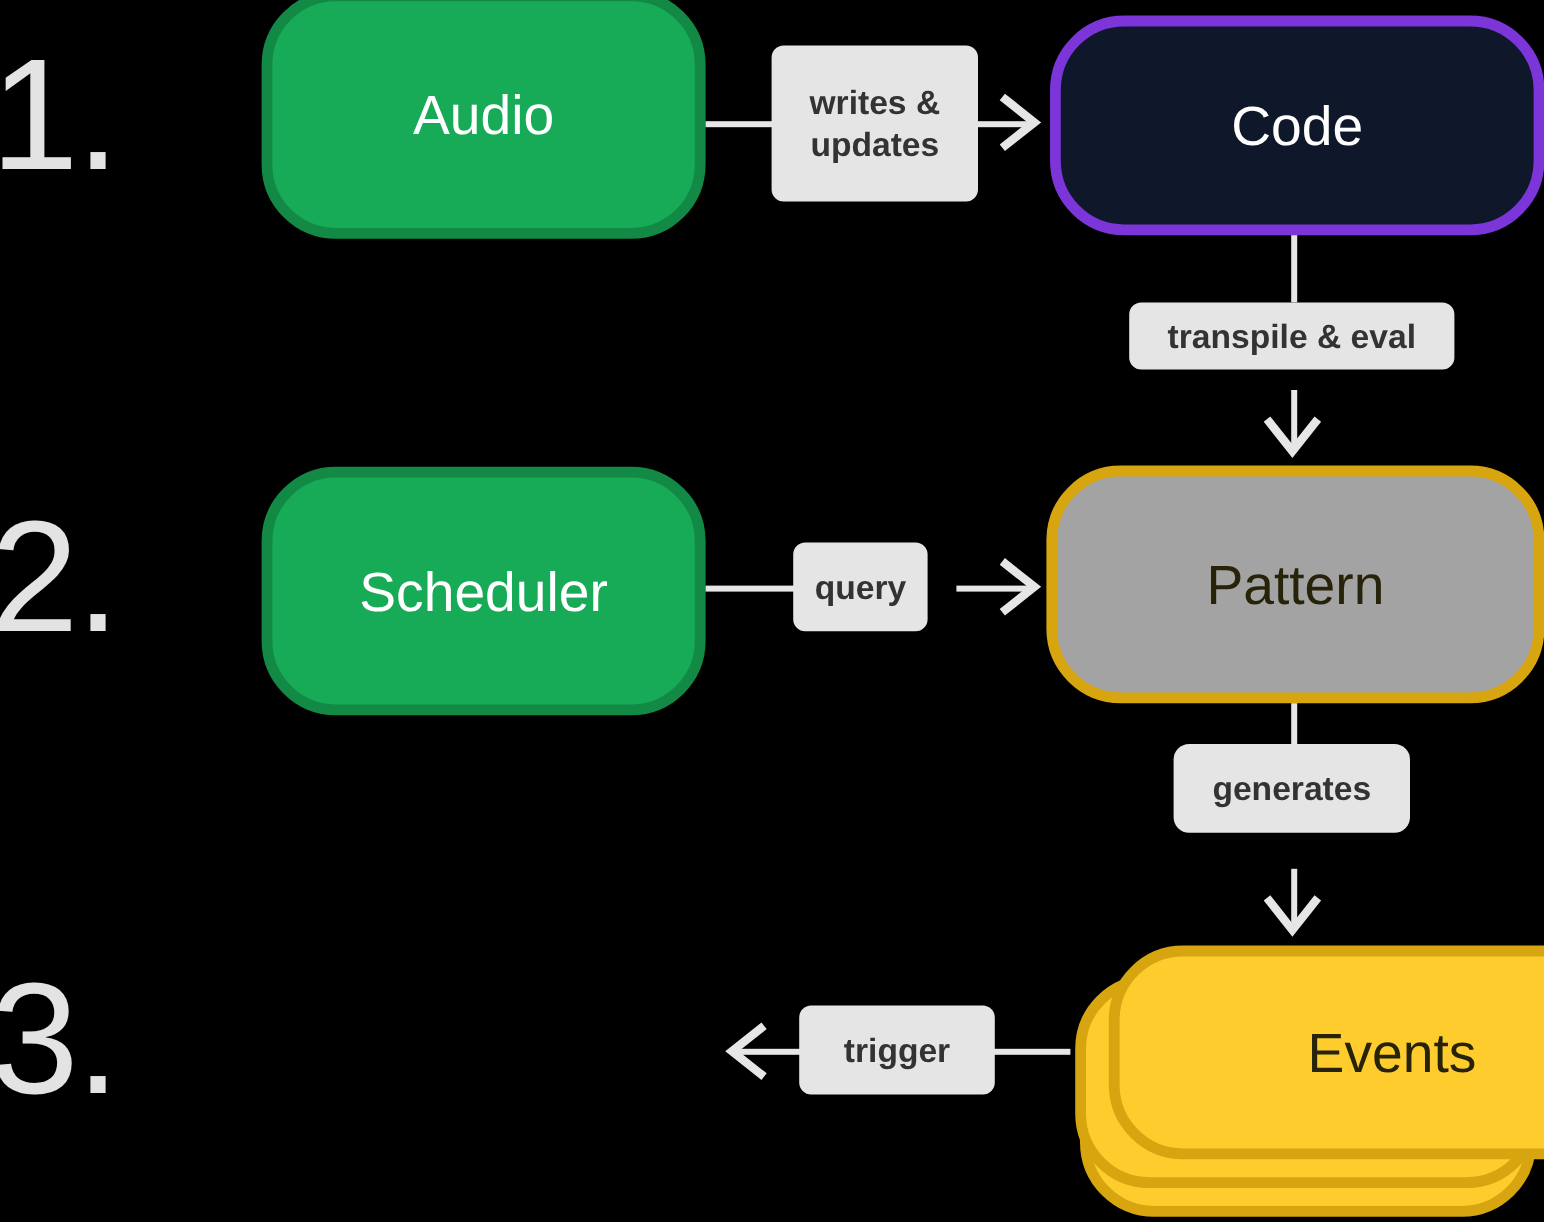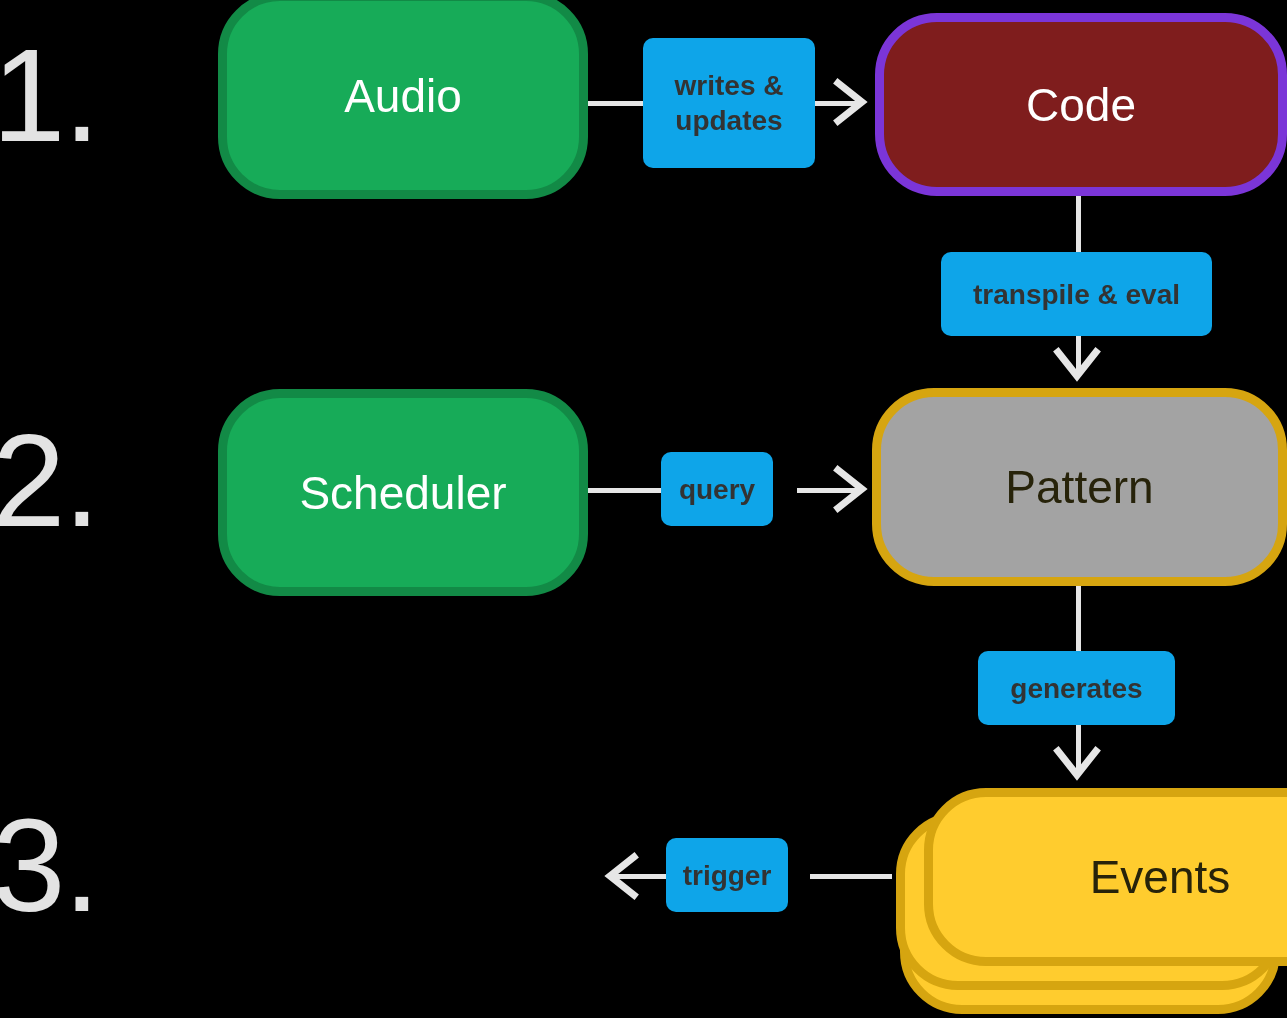--- a/index.html
+++ b/index.html
@@ -42,21 +42,21 @@
     font-size: 46px;
     line-height: 1;
     text-align: center;
   }
   .node.green {
     background: #17AB58;
     border: 9px solid #128A46;
     color: #FFFFFF;
   }
   .node.purple {
-    background: #7f1d1d;
+    background: #0f172a;
     border: 9px solid #7B35D8;
     color: #FFFFFF;
   }
   .node.yellow {
     background: #a3a3a3;
     border: 9px solid #D6A510;
     color: #27230A;
   }
 
   
@@ -101,21 +101,21 @@
     overflow: visible;
   }
 
   
   .edge-label {
     position: absolute;
     box-sizing: border-box;
     display: flex;
     align-items: center;
     justify-content: center;
-    background: #0ea5e9;
+    background: #e5e5e5;
     border-radius: 10px;
     color: #333333;
     font-family: "Liberation Sans", sans-serif;
     font-weight: bold;
     font-size: 28px;
     line-height: 1.25;
     text-align: center;
     padding: 0 14px;
     white-space: pre-line;
   }
@@ -145,21 +145,21 @@
 
   <div class="node purple" style="left:875px; top:13px; width:412px; height:183px;">
     <span>Code</span>
   </div>
 
   <div class="edge-line-v" style="left:1076px; top:196px; height:56px;"></div>
   <div class="edge-line-v" style="left:1076px; top:325px; height:48px;"></div>
   <svg class="arrowhead" style="left:1054px; top:346px;" width="46" height="44" viewBox="0 0 46 44">
     <path d="M4 6 L23 30 L42 6" fill="none" stroke="#E6E6E6" stroke-width="7" stroke-linecap="square" stroke-linejoin="miter"></path>
   </svg>
-  <div class="edge-label" style="left:941px; top:252px; width:271px; height:84px;">transpile &amp; eval</div>
+  <div class="edge-label" style="left:941px; top:252px; width:271px; height:56px;">transpile &amp; eval</div>
 
   <div class="node green" style="left:218px; top:389px; width:370px; height:207px;">
     <span>Scheduler</span>
   </div>
 
   <div class="edge-line-h" style="left:588px; top:488px; width:74px;"></div>
   <div class="edge-line-h" style="left:797px; top:488px; width:62px;"></div>
   <svg class="arrowhead" style="left:832px; top:466px;" width="44" height="46" viewBox="0 0 44 46">
     <path d="M6 4 L30 23 L6 42" fill="none" stroke="#E6E6E6" stroke-width="7" stroke-linecap="square" stroke-linejoin="miter"></path>
   </svg>
@@ -167,29 +167,29 @@
 
   <div class="node yellow" style="left:872px; top:388px; width:415px; height:198px;">
     <span>Pattern</span>
   </div>
 
   <div class="edge-line-v" style="left:1076px; top:586px; height:65px;"></div>
   <div class="edge-line-v" style="left:1076px; top:724px; height:48px;"></div>
   <svg class="arrowhead" style="left:1054px; top:745px;" width="46" height="44" viewBox="0 0 46 44">
     <path d="M4 6 L23 30 L42 6" fill="none" stroke="#E6E6E6" stroke-width="7" stroke-linecap="square" stroke-linejoin="miter"></path>
   </svg>
-  <div class="edge-label" style="left:978px; top:651px; width:197px; height:74px;">generates</div>
+  <div class="edge-label" style="left:978px; top:620px; width:197px; height:74px;border-radius:13px;">generates</div>
 
 
   <svg class="arrowhead" style="left:596px; top:853px;" width="44" height="46" viewBox="0 0 44 46">
     <path d="M38 4 L14 23 L38 42" fill="none" stroke="#E6E6E6" stroke-width="7" stroke-linecap="square" stroke-linejoin="miter"></path>
   </svg>
   <div class="edge-line-h" style="left:612px; top:874px; width:58px;"></div>
   <div class="edge-line-h" style="left:810px; top:874px; width:82px;"></div>
-  <div class="edge-label" style="left:666px; top:838px; width:122px; height:74px;">trigger</div>
+  <div class="edge-label" style="left:666px; top:838px; width:163px; height:74px;">trigger</div>
 
   <div class="stack" style="left:892px; top:788px; width:400px; height:230px;">
     <div class="stack-layer" style="left:8px;  top:48px; width:380px; height:178px;"></div>
     <div class="stack-layer" style="left:4px;  top:24px; width:388px; height:178px;"></div>
     <div class="stack-top" style="left:0px;  top:0px;  width:472px; height:178px;margin-left:32px;">
       <span>Events</span>
     </div>
   </div>
 
 </div>

